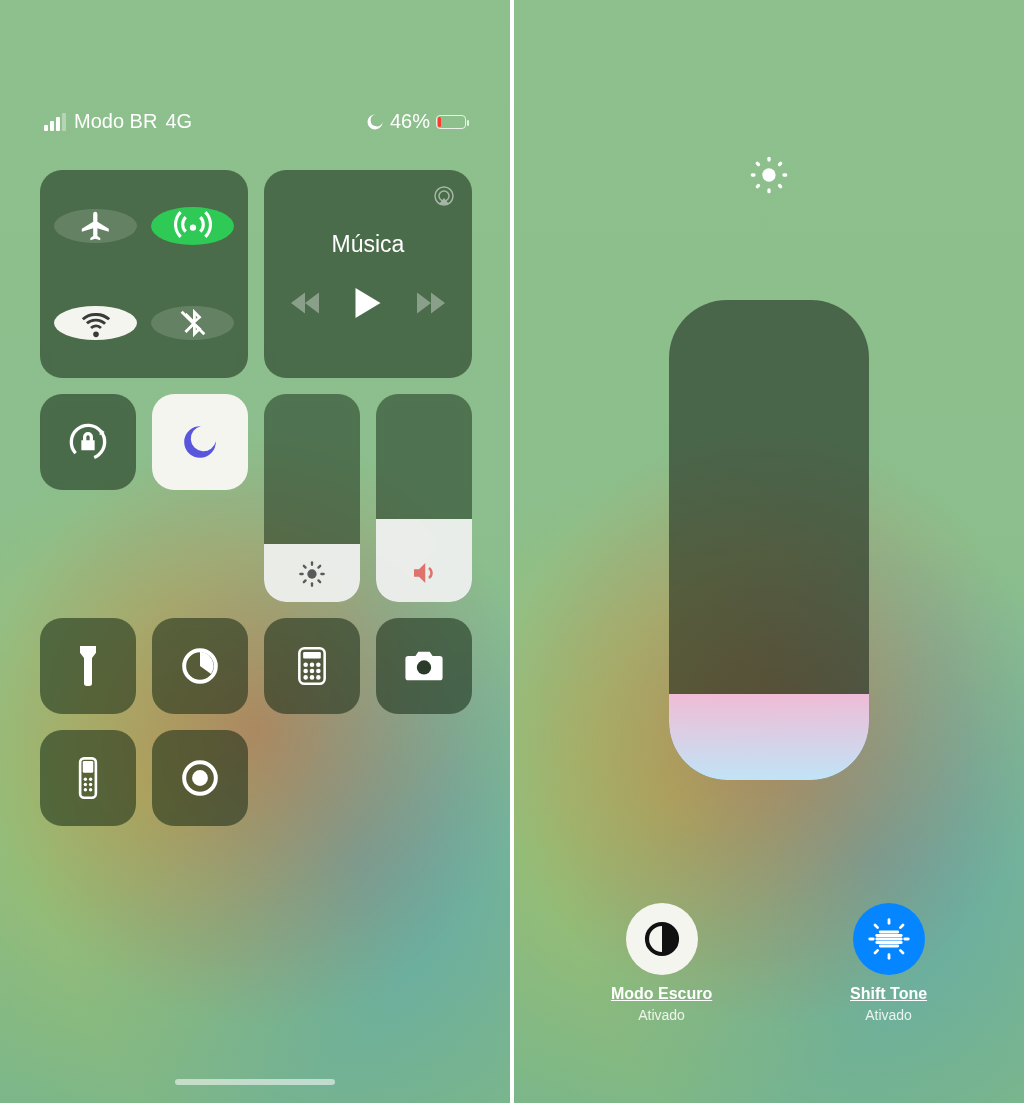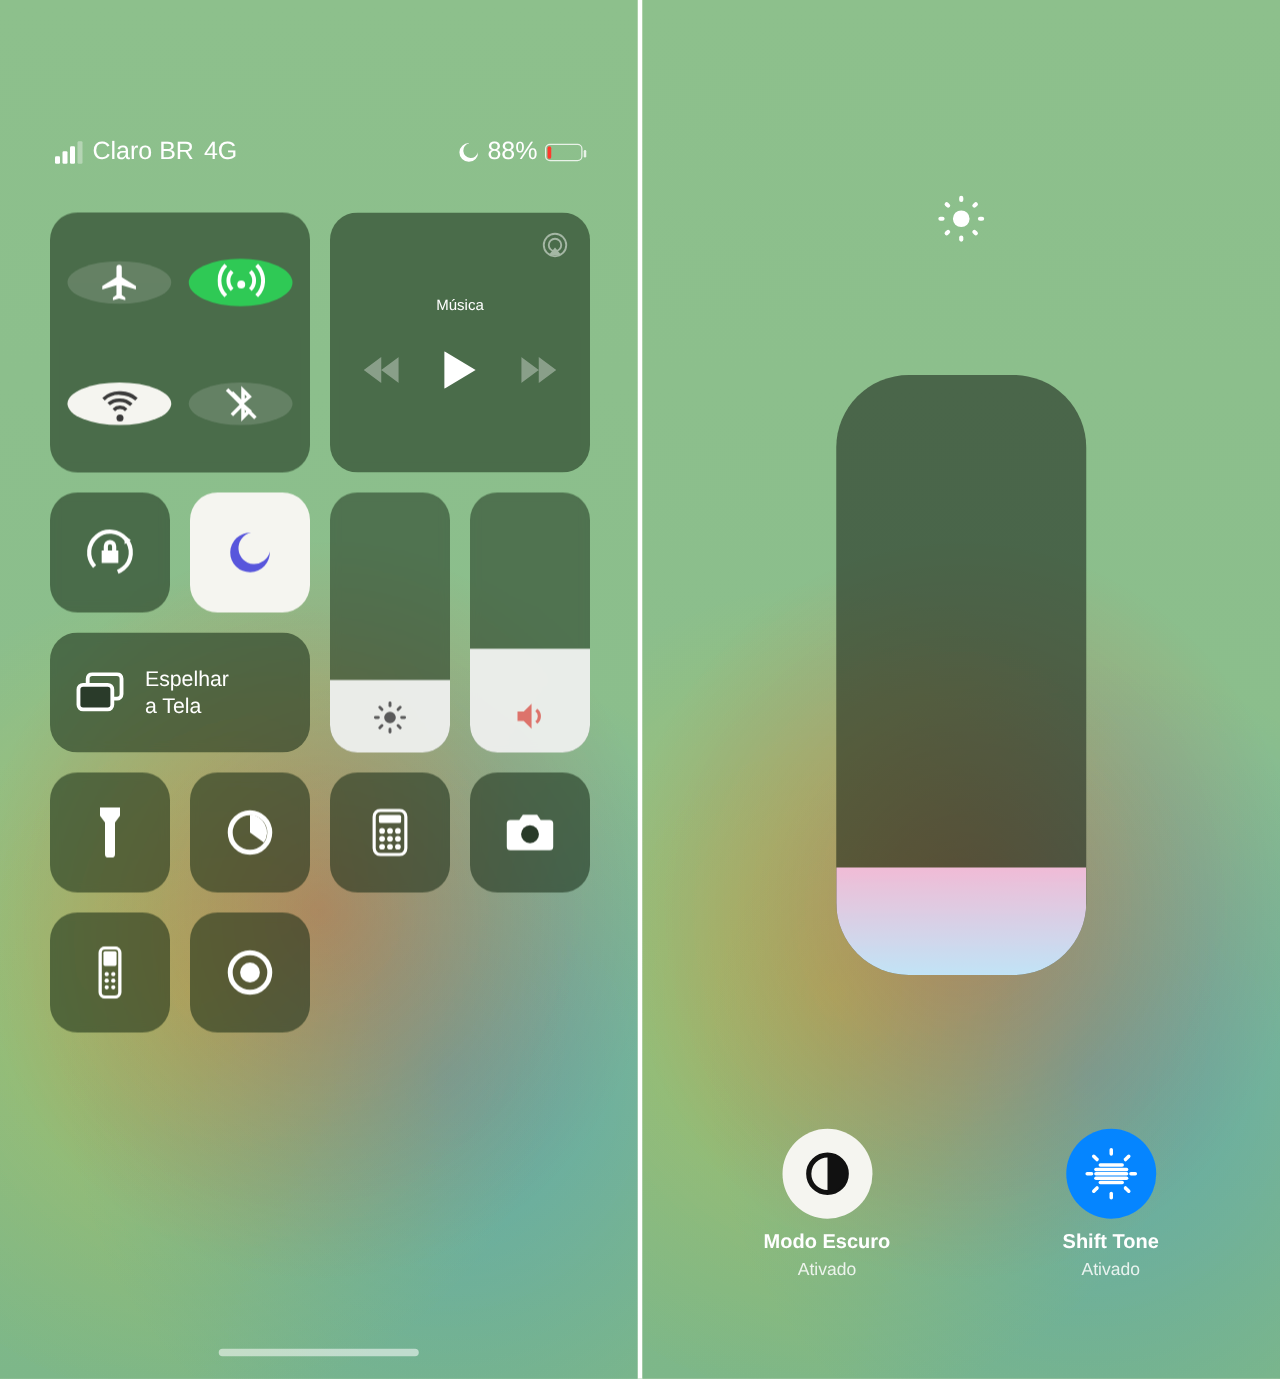--- a/index.html
+++ b/index.html
@@ -73,21 +73,21 @@
   .circle.green{background:#34c759;}
   .circle.white{background:#f5f5f0;}
   
   .media{
     grid-column: 3 / span 2;
     grid-row: 1 / span 2;
     display:flex;flex-direction:column;align-items:center;justify-content:center;gap:30px;
     position:relative;
   }
   .media .airplay{position:absolute;top:14px;right:16px;opacity:0.5;}
-  .media-title{font-size:12px;}
+  .media-title{font-size:23px;}
   .media-controls{display:flex;align-items:center;gap:36px;}
   .media-controls .rw,.media-controls .ff{opacity:0.35;}
   
   .lock-tile{grid-column:1;grid-row:3;}
   .dnd-tile{grid-column:2;grid-row:3;background:#f5f5f0;}
   .mirror-tile{
     grid-column:1 / span 2; grid-row:4;
     display:flex;align-items:center;gap:16px;padding:0 20px;justify-content:flex-start;
   }
   .mirror-text{font-size:17px;line-height:1.25;}
@@ -127,48 +127,48 @@
   }
   .options{
     position:absolute; bottom:80px; left:0; right:0;
     display:flex; justify-content:space-around; padding:0 28px;
   }
   .opt{display:flex;flex-direction:column;align-items:center;gap:10px;color:#fff;text-align:center;}
   .opt .oc{width:72px;height:72px;border-radius:50%;display:flex;align-items:center;justify-content:center;}
   .opt .oc.white{background:#f5f5f0;}
   .opt .oc.dark{background:rgba(20,40,20,0.6);}
   .opt .oc.blue{background:#0a84ff;}
-  .opt-title{font-size:16px;font-weight:600;}
+  .opt-title{font-size:16px;font-weight:600;text-decoration:underline;}
   .opt-sub{font-size:14px;opacity:0.85;margin-top:-6px;}
 
   svg{display:block;}
 </style>
 </head>
 <body>
 
 <div class="phone">
 
   <div class="status-bar">
     <div class="status-left">
       <span class="signal-bars">
         <span></span>
           <span></span>
           <span></span>
           <span></span>
       </span>
-      <span>Claro BR</span>
+      <span>Modo BR</span>
       <span>4G</span>
     </div>
     <div class="status-right">
       <span>
         <svg width="18" height="18" viewBox="0 0 24 24">
             <path fill="#fff" d="M12.5 2a8 8 0 1 0 9.5 9.5A10 10 0 1 1 12.5 2z"></path>
           </svg>
       </span>
-      <span>88%</span>
+      <span>46%</span>
       <span class="battery">
           <span class="level"></span>
         </span>
     </div>
   </div>
 
   <div class="cc-grid">
 
     <div class="tile conn">
       <div class="circle grey">
@@ -227,32 +227,20 @@
           <circle cx="12" cy="12" r="10" fill="none" stroke="#fff" stroke-width="2" stroke-dasharray="50 12" transform="rotate(140 12 12)"></circle>
           <path fill="#fff" d="M19 4l3 2-3 2zM9 11V9a3 3 0 0 1 6 0v2h1v6H8v-6zm2 0h2V9a1 1 0 0 0-2 0z"></path>
         </svg>
     </div>
     <div class="tile dnd-tile">
       <svg width="38" height="38" viewBox="0 0 24 24">
           <path fill="#5856d6" d="M12.5 2a8 8 0 1 0 9.5 9.5A10 10 0 1 1 12.5 2z"></path>
         </svg>
     </div>
 
-    <div class="tile mirror-tile">
-      <span>
-        <svg width="40" height="32" viewBox="0 0 32 26">
-            <rect x="8" y="1" width="22" height="16" rx="3" fill="none" stroke="#fff" stroke-width="2.5"></rect>
-            <rect x="2" y="8" width="22" height="16" rx="3" fill="#2b3b2b" stroke="#fff" stroke-width="2.5"></rect>
-          </svg>
-      </span>
-      <div class="mirror-text">
-        <div>Espelhar</div>
-        <div>a Tela</div>
-      </div>
-    </div>
 
     <div class="tile slider brightness">
       <div class="fill" style="height:28%"></div>
       <div class="sicon">
         <svg width="28" height="28" viewBox="0 0 24 24">
             <circle cx="12" cy="12" r="4" fill="#5a5a5a"></circle>
             <g stroke="#5a5a5a" stroke-width="2" stroke-linecap="round">
               <line x1="12" y1="2" x2="12" y2="4"></line>
               <line x1="12" y1="20" x2="12" y2="22"></line>
               <line x1="2" y1="12" x2="4" y2="12"></line>

